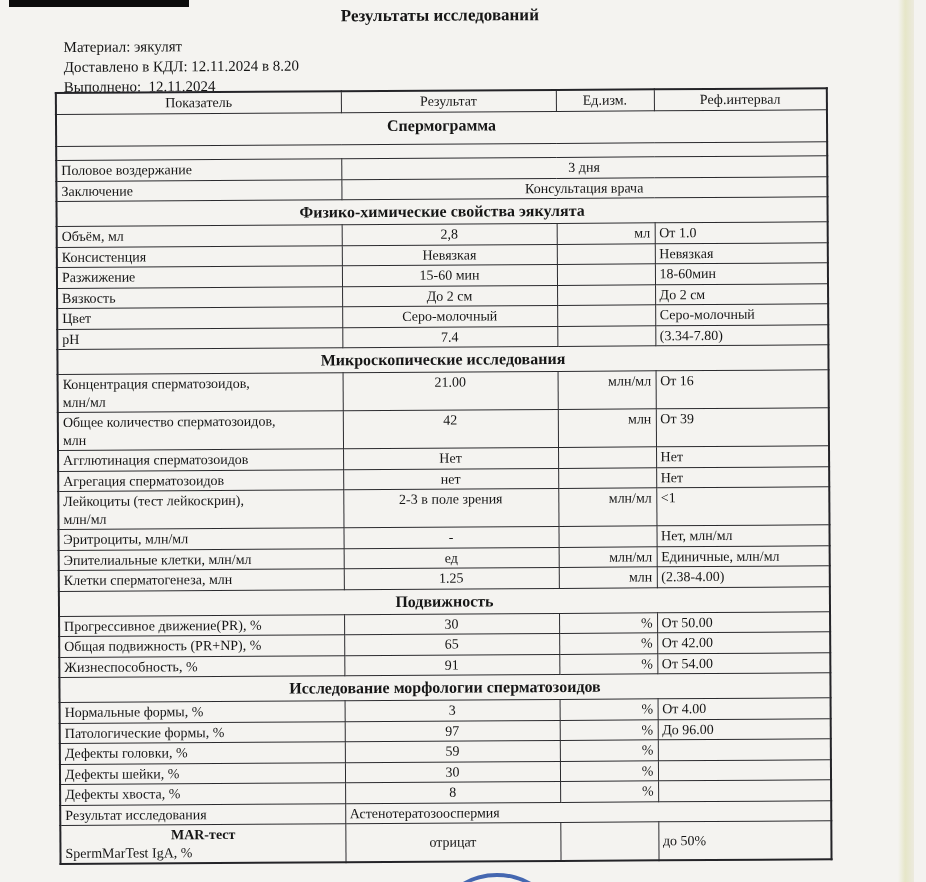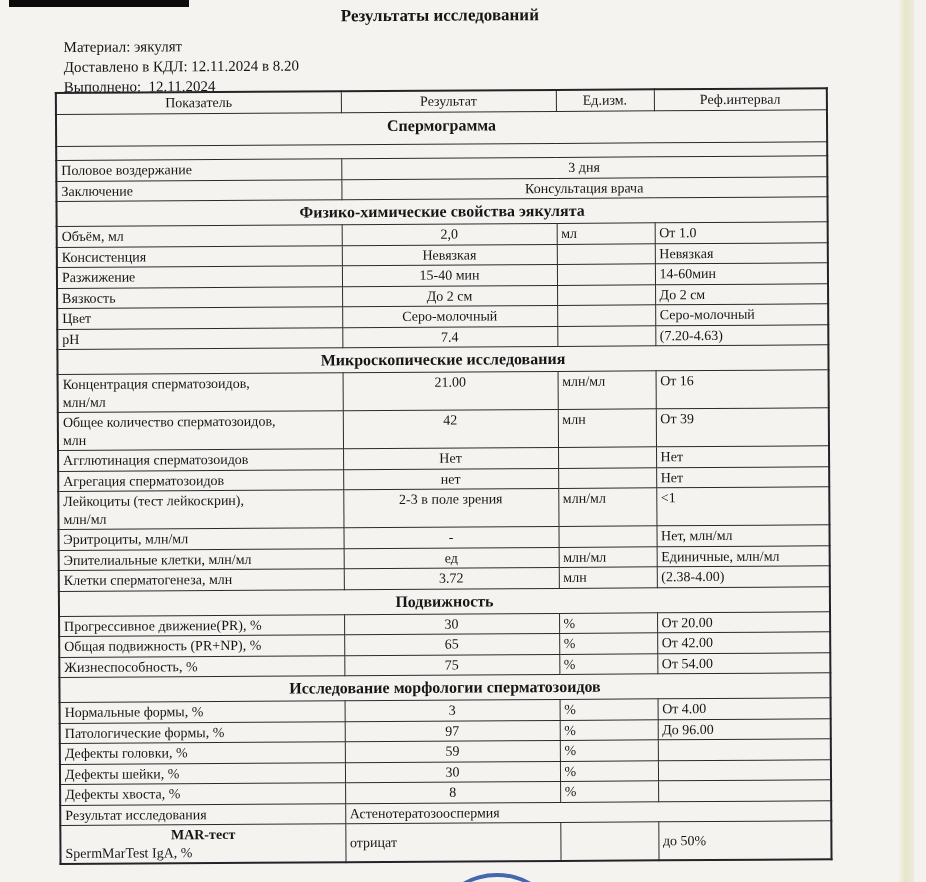--- a/index.html
+++ b/index.html
@@ -40,37 +40,37 @@
     border:1.5px solid #2b2b2e;
     padding:1px 4px;
     font-weight:normal;
     vertical-align:middle;
     overflow:hidden;
   }
   table.results{border:2px solid #242428;}
   th.c-head{text-align:center;height:18px;}
   td.c-name{text-align:left;padding-left:8px;white-space:pre-line;}
   td.c-result{text-align:center;}
-  td.c-unit{text-align:left;}
+  td.c-unit{text-align:right;}
   td.c-ref{text-align:left;padding-left:8px;}
   tr.section td{
     text-align:center;font-weight:bold;font-size:16px;
     padding:2px 4px;
   }
   tr.section-lg td{height:26px;vertical-align:top;padding-top:3px;}
   tr.spacer td{height:13px;padding:0;}
   tr.row2 td{vertical-align:top;}
   td.span-val{text-align:center;}
   td.no-r{border-right:none;}
   td.no-l{border-left:none;}
   td.bold-val{font-weight:bold;padding-left:10px;text-align:left;}
   td.mar-name{padding:0 4px 0 8px;}
   .mar-title{font-weight:bold;text-align:center;display:block;}
   .mar-sub{display:block;text-align:left;}
-  td.mar-res{vertical-align:bottom;text-align:left;}
+  td.mar-res{vertical-align:bottom;text-align:center;}
   td.mar-ref{vertical-align:middle;margin-top:22px;}
   .stamp-arc{
     position:absolute;left:448px;top:873px;
     width:90px;height:56px;
     border:4px solid #4567b0;border-radius:50%;
     z-index:3;background:transparent;
   }
 </style>
 </head>
 <body>
@@ -118,53 +118,53 @@
         <tr>
           <td class="c-name">Заключение</td>
           <td class="span-val" colspan="3">Консультация врача</td>
         </tr>
 
         <tr class="section">
           <td colspan="4">Физико-химические свойства эякулята</td>
         </tr>
         <tr>
           <td class="c-name">Объём, мл</td>
-          <td class="c-result">2,0</td>
+          <td class="c-result">2,8</td>
           <td class="c-unit">мл</td>
           <td class="c-ref">От 1.0</td>
         </tr>
         <tr>
           <td class="c-name">Консистенция</td>
           <td class="c-result">Невязкая</td>
           <td class="c-unit"></td>
           <td class="c-ref">Невязкая</td>
         </tr>
         <tr>
           <td class="c-name">Разжижение</td>
-          <td class="c-result">15-40 мин</td>
-          <td class="c-unit"></td>
-          <td class="c-ref">14-60мин</td>
+          <td class="c-result">15-60 мин</td>
+          <td class="c-unit"></td>
+          <td class="c-ref">18-60мин</td>
         </tr>
         <tr>
           <td class="c-name">Вязкость</td>
           <td class="c-result">До 2 см</td>
           <td class="c-unit"></td>
           <td class="c-ref">До 2 см</td>
         </tr>
         <tr>
           <td class="c-name">Цвет</td>
           <td class="c-result">Серо-молочный</td>
           <td class="c-unit"></td>
           <td class="c-ref">Серо-молочный</td>
         </tr>
         <tr>
           <td class="c-name">pH</td>
           <td class="c-result">7.4</td>
           <td class="c-unit"></td>
-          <td class="c-ref">(7.20-4.63)</td>
+          <td class="c-ref">(3.34-7.80)</td>
         </tr>
 
         <tr class="section">
           <td colspan="4">Микроскопические исследования</td>
         </tr>
         <tr class="row2">
           <td class="c-name">Концентрация сперматозоидов,
 млн/мл</td>
           <td class="c-result">21.00</td>
           <td class="c-unit">млн/мл</td>
@@ -203,43 +203,43 @@
           <td class="c-ref">Нет, млн/мл</td>
         </tr>
         <tr>
           <td class="c-name">Эпителиальные клетки, млн/мл</td>
           <td class="c-result">ед</td>
           <td class="c-unit">млн/мл</td>
           <td class="c-ref">Единичные, млн/мл</td>
         </tr>
         <tr>
           <td class="c-name">Клетки сперматогенеза, млн</td>
-          <td class="c-result">3.72</td>
+          <td class="c-result">1.25</td>
           <td class="c-unit">млн</td>
           <td class="c-ref">(2.38-4.00)</td>
         </tr>
 
         <tr class="section">
           <td colspan="4">Подвижность</td>
         </tr>
         <tr>
           <td class="c-name">Прогрессивное движение(PR), %</td>
           <td class="c-result">30</td>
           <td class="c-unit">%</td>
-          <td class="c-ref">От 20.00</td>
+          <td class="c-ref">От 50.00</td>
         </tr>
         <tr>
           <td class="c-name">Общая подвижность (PR+NP), %</td>
           <td class="c-result">65</td>
           <td class="c-unit">%</td>
           <td class="c-ref">От 42.00</td>
         </tr>
         <tr>
           <td class="c-name">Жизнеспособность, %</td>
-          <td class="c-result">75</td>
+          <td class="c-result">91</td>
           <td class="c-unit">%</td>
           <td class="c-ref">От 54.00</td>
         </tr>
 
         <tr class="section">
           <td colspan="4">Исследование морфологии сперматозоидов</td>
         </tr>
         <tr>
           <td class="c-name">Нормальные формы, %</td>
           <td class="c-result">3</td>

